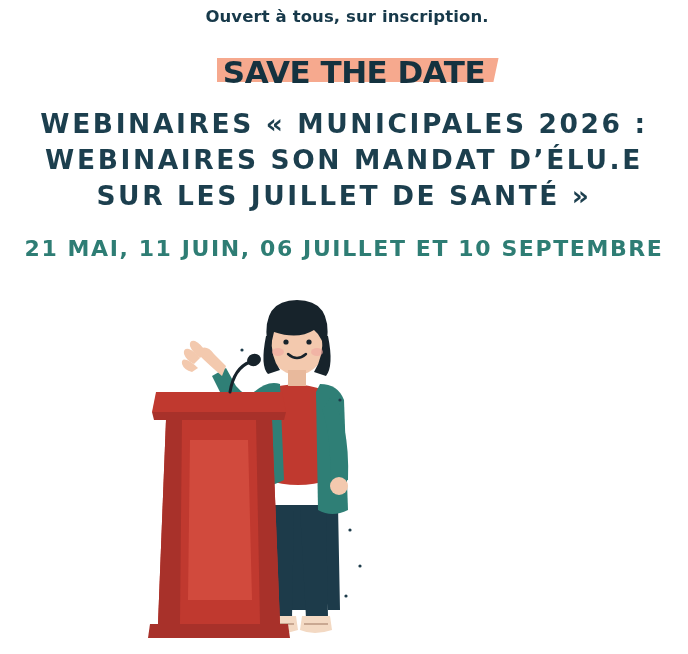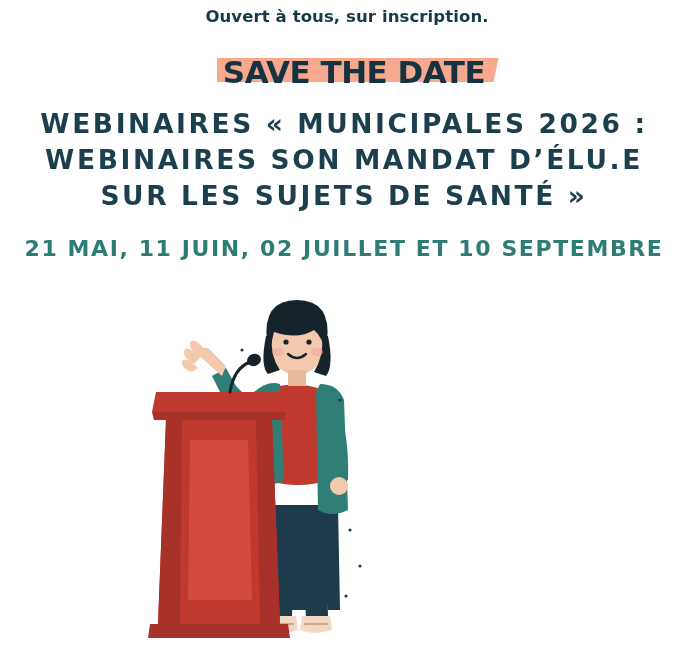--- a/index.html
+++ b/index.html
@@ -117,24 +117,24 @@
   <div class="save-the-date-wrap">
     <span class="save-the-date">
       <span class="hl"></span>
       <span class="txt">SAVE THE DATE</span>
     </span>
   </div>
 
   <div class="main-title">
     <div>WEBINAIRES « MUNICIPALES 2026 :</div>
     <div>WEBINAIRES SON MANDAT D’ÉLU.E</div>
-    <div>SUR LES SUJETS DE SANTÉ »</div>
+    <div>SUR LES JUILLET DE SANTÉ »</div>
   </div>
 
-  <div class="dates">21 MAI, 11 JUIN, 02 JUILLET ET 10 SEPTEMBRE</div>
+  <div class="dates">21 MAI, 11 JUIN, 06 JUILLET ET 10 SEPTEMBRE</div>
 
   <div class="illustration">
     <svg width="420" height="374" viewBox="0 0 420 374" xmlns="http://www.w3.org/2000/svg" aria-hidden="true">
 
       <path d="M128 225 L196 225 L198 330 L186 330 L176 262 L168 330 L148 330 Z" fill="#1d3b4a" transform="translate(8,0)"></path>
 
       <path d="M136 230 L160 230 L158 338 L138 338 Z" fill="#1d3b4a"></path>
 
       <path d="M166 230 L192 230 L194 338 L172 338 Z" fill="#1d3b4a"></path>
 

